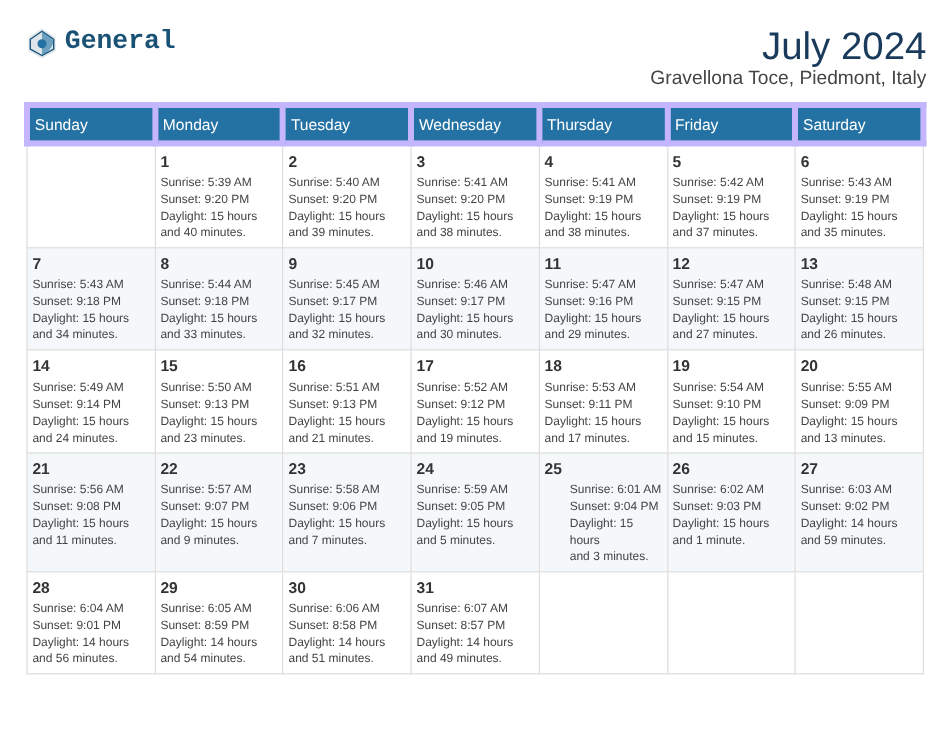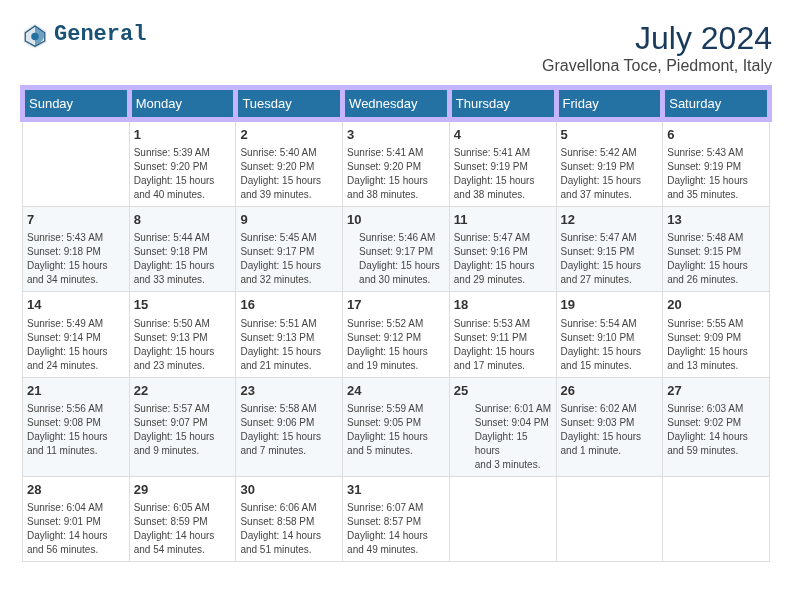--- a/index.html
+++ b/index.html
@@ -187,21 +187,21 @@
         </td>
         <td>
           <div class="day-number">9</div>
           <div class="day-info" style="white-space: pre-line;">Sunrise: 5:45 AM
 Sunset: 9:17 PM
 Daylight: 15 hours
 and 32 minutes.</div>
         </td>
         <td>
           <div class="day-number">10</div>
-          <div class="day-info" style="white-space: pre-line; margin-left: 12px;">Sunrise: 5:46 AM
+          <div class="day-info" style="white-space: pre-line;">Sunrise: 5:46 AM
 Sunset: 9:17 PM
 Daylight: 15 hours
 and 30 minutes.</div>
         </td>
         <td>
           <div class="day-number">11</div>
           <div class="day-info" style="white-space: pre-line;">Sunrise: 5:47 AM
 Sunset: 9:16 PM
 Daylight: 15 hours
 and 29 minutes.</div>

